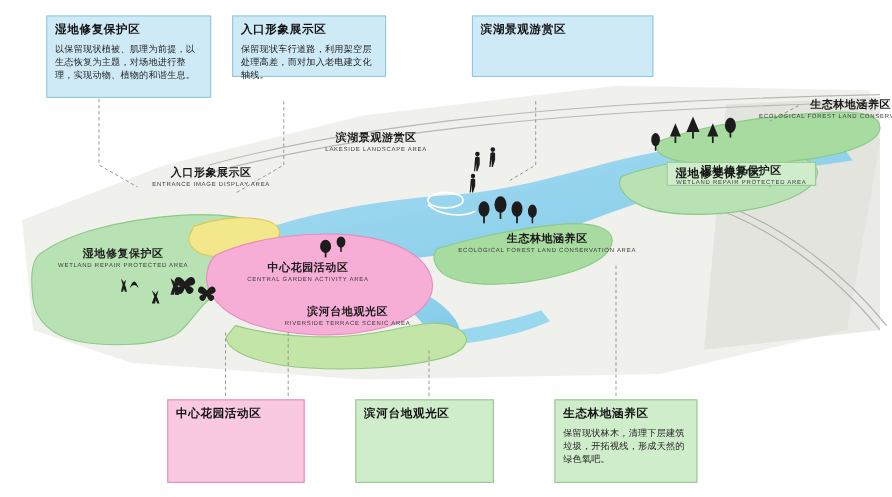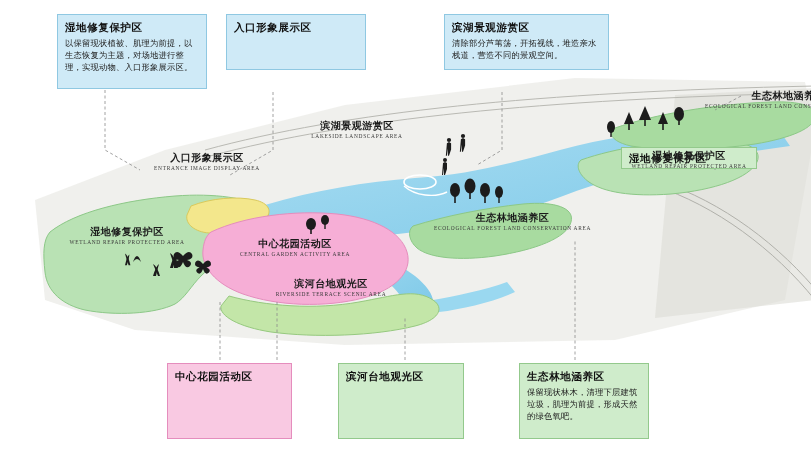--- a/index.html
+++ b/index.html
@@ -9,24 +9,23 @@
   }
   body {
     width: 811px;
     height: 452px;
     position: relative;
     overflow: hidden;
     font-family: "Liberation Sans", sans-serif;
   }
   #board {
     position: absolute;
-    left: 15px; top: 0;
+    left: 0; top: 0;
     width: 780px;
     height: 452px;
-    font-family: Liberation Serif, serif;
   }
   .svg-layer {
     position: absolute;
     left: 0; top: 0;
     width: 811px;
     height: 452px;
   }
   
   .callout {
     position: absolute;
@@ -252,43 +251,43 @@
       <path d="M262,360 L262,300"></path>
       <path d="M390,360 L390,318"></path>
       <path d="M560,360 L560,240"></path>
       <path d="M700,170 L700,150"></path>
       <path d="M726,96 L700,110"></path>
     </g>
   </svg>
 
   <div class="callout c-blue" style="left:42px; top:14px; width:150px; height:75px;">
     <span class="c-title">湿地修复保护区</span>
-    <span class="c-body">以保留现状植被、肌理为前提，以生态恢复为主题，对场地进行整理，实现动物、入口形象展示区。</span>
+    <span class="c-body">以保留现状植被、肌理为前提，以生态恢复为主题，对场地进行整理，实现动物、植物的和谐生息。</span>
   </div>
 
   <div class="callout c-blue" style="left:211px; top:14px; width:140px; height:56px;">
     <span class="c-title">入口形象展示区</span>
+    <span class="c-body">保留现状车行道路，利用架空层处理高差，而对加入老电建文化轴线。</span>
   </div>
 
   <div class="callout c-blue" style="left:429px; top:14px; width:165px; height:56px;">
     <span class="c-title">滨湖景观游赏区</span>
-    <span class="c-body">清除部分芦苇荡，开拓视线，堆造亲水栈道，营造不同的景观空间。</span>
   </div>
 
   <div class="callout c-pink" style="left:152px; top:363px; width:125px; height:76px;">
     <span class="c-title">中心花园活动区</span>
   </div>
 
   <div class="callout c-green" style="left:323px; top:363px; width:126px; height:76px;">
     <span class="c-title">滨河台地观光区</span>
   </div>
 
   <div class="callout c-green" style="left:504px; top:363px; width:130px; height:76px;">
     <span class="c-title">生态林地涵养区</span>
-    <span class="c-body">保留现状林木，清理下层建筑垃圾，肌理为前提，形成天然的绿色氧吧。</span>
+    <span class="c-body">保留现状林木，清理下层建筑垃圾，开拓视线，形成天然的绿色氧吧。</span>
   </div>
 
   <div class="callout c-green" style="left:606px; top:147px; width:136px; height:22px; padding:3px 7px;">
     <span class="c-title" style="margin:0;">湿地修复保护区</span>
   </div>
 
   <div class="maplabel" style="left:132px; top:152px; width:120px;">
     <span class="m-cn">入口形象展示区</span>
     <span class="m-en">ENTRANCE IMAGE DISPLAY AREA</span>
   </div>

